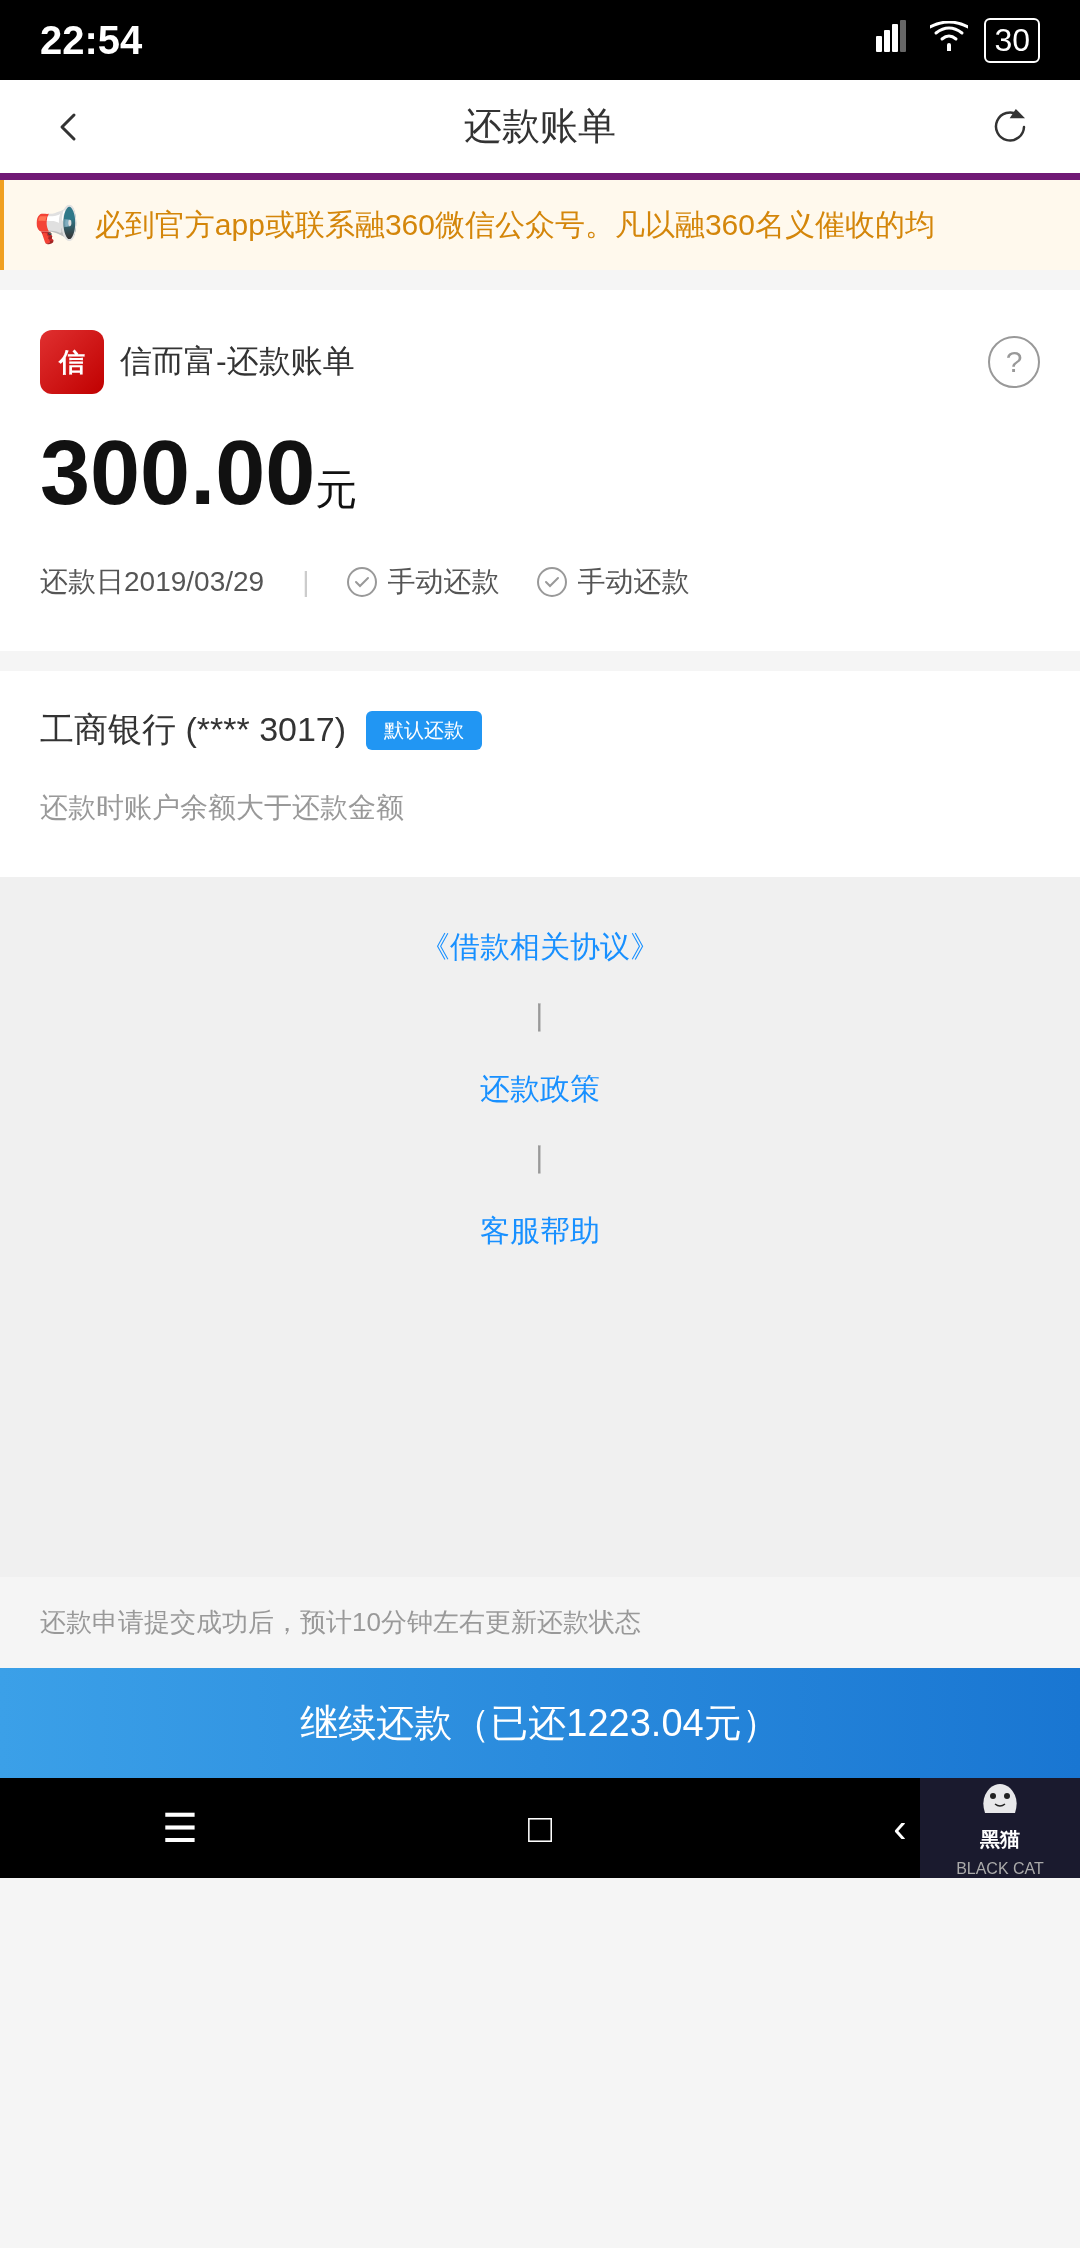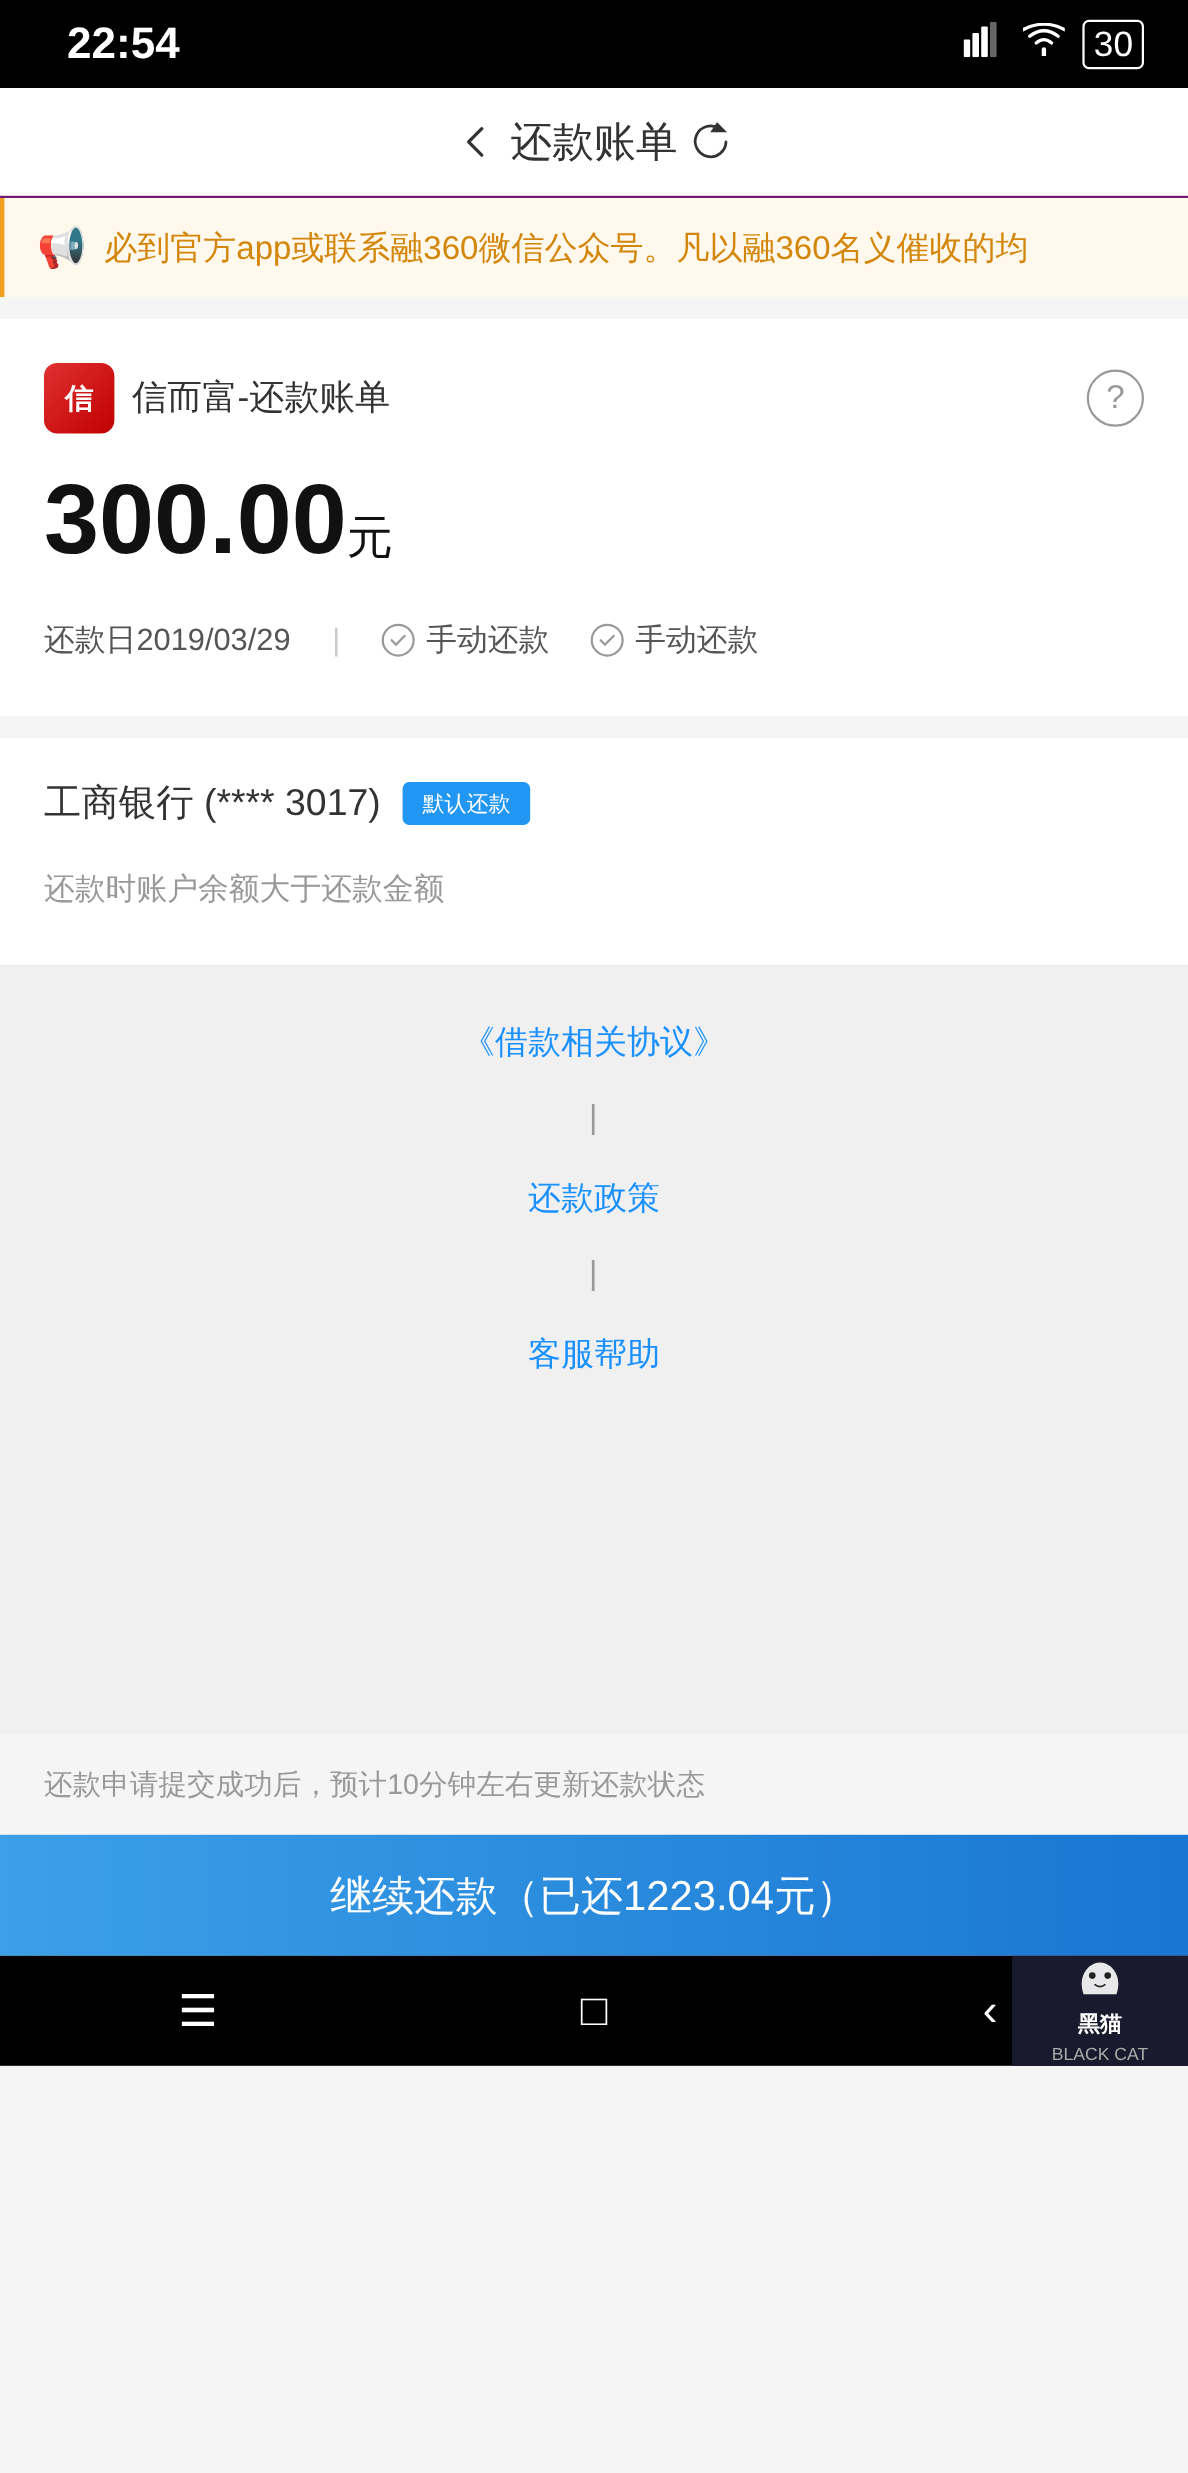--- a/index.html
+++ b/index.html
@@ -20,21 +20,20 @@
       background: #000;
       display: flex;
       align-items: center;
       justify-content: space-between;
       padding: 0 40px;
     }
     .status-time {
       color: #fff;
       font-size: 40px;
       font-weight: 600;
-      margin-left: 21px;
     }
     .status-icons {
       display: flex;
       align-items: center;
       gap: 16px;
     }
     .status-icons span {
       color: #fff;
       font-size: 32px;
     }
@@ -50,23 +49,23 @@
       position: relative;
     }
 
     
     .header {
       width: 100%;
       height: 100px;
       background: #fff;
       display: flex;
       align-items: center;
-      justify-content: center;
+      justify-content: space-between;
       padding: 0 40px;
-      border-bottom: 2px solid #701a75;
+      border-bottom: 7px solid #701a75;
     }
     .header-back {
       width: 60px;
       height: 60px;
       display: flex;
       align-items: center;
       justify-content: center;
       cursor: pointer;
     }
     .header-back svg {

